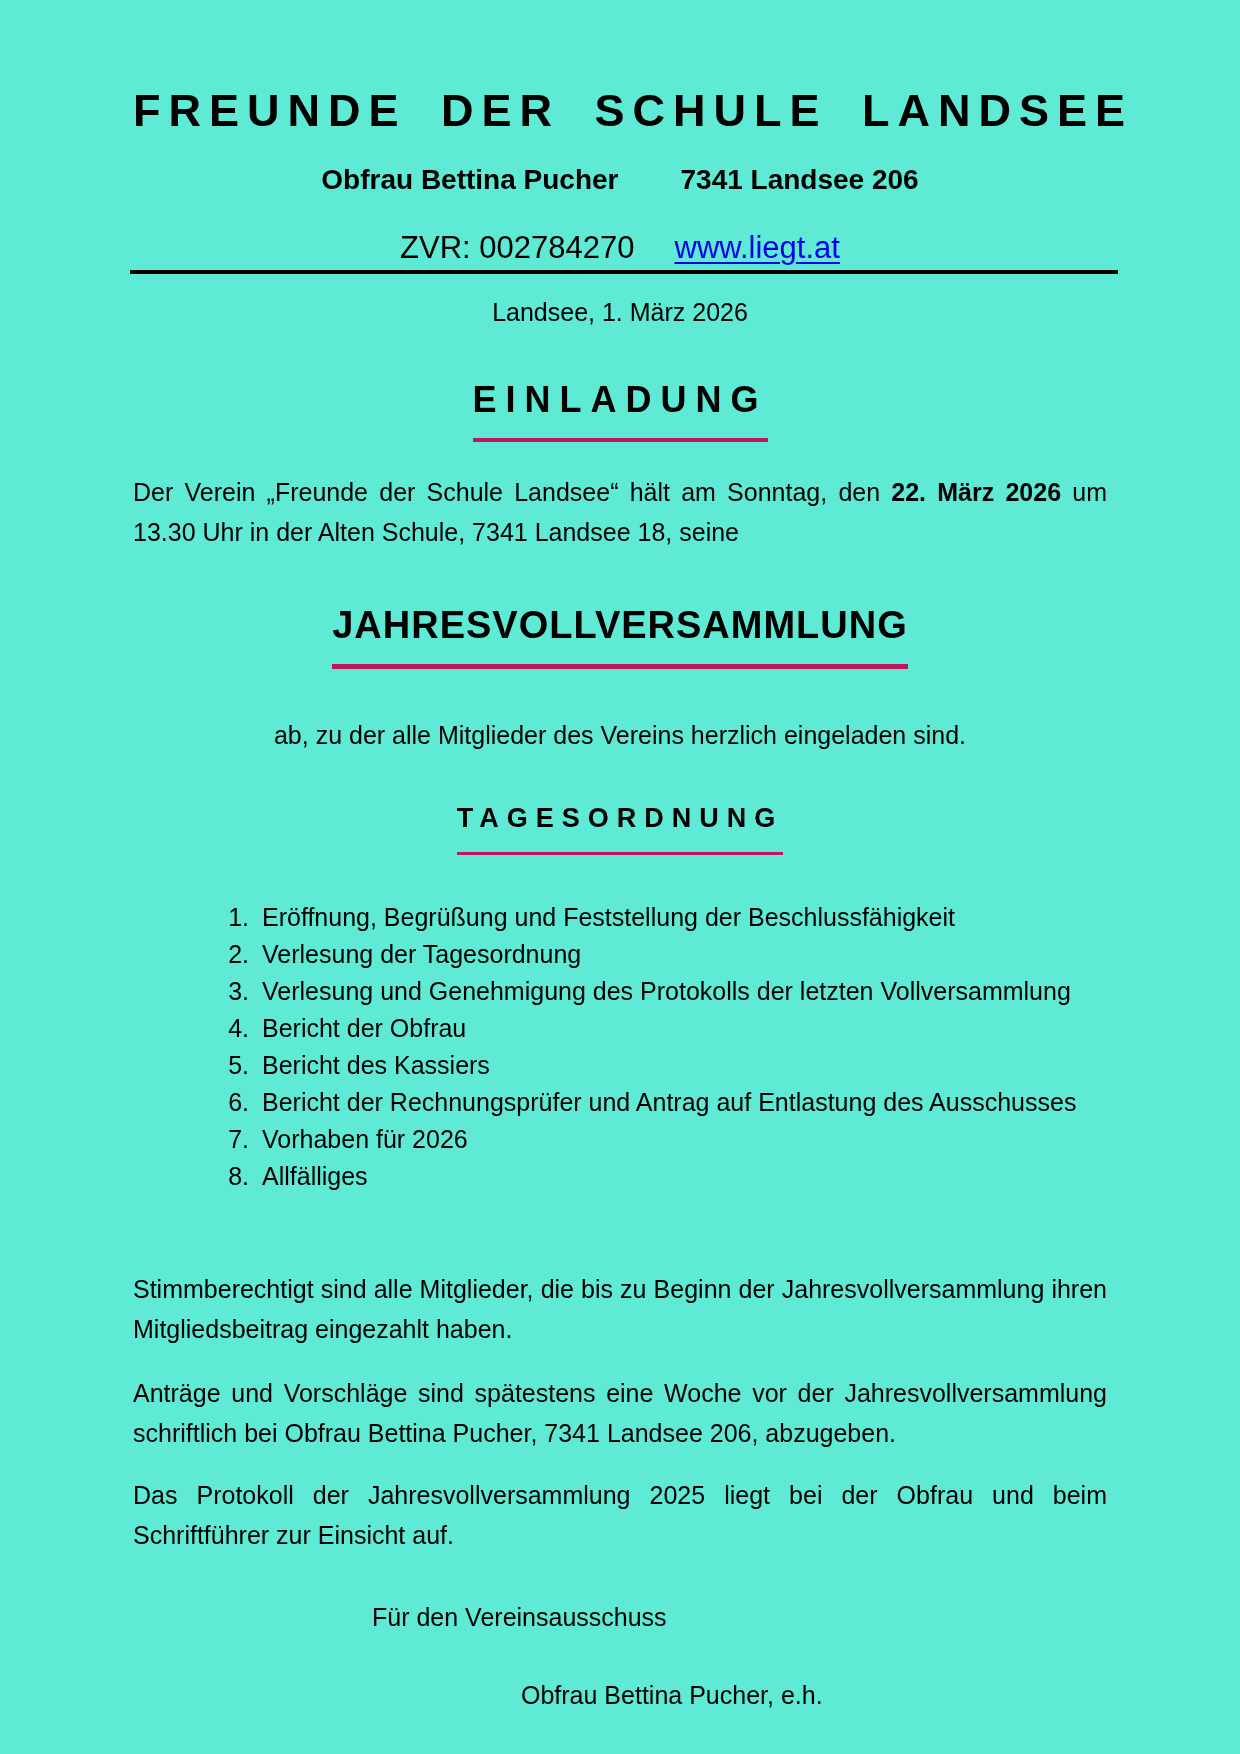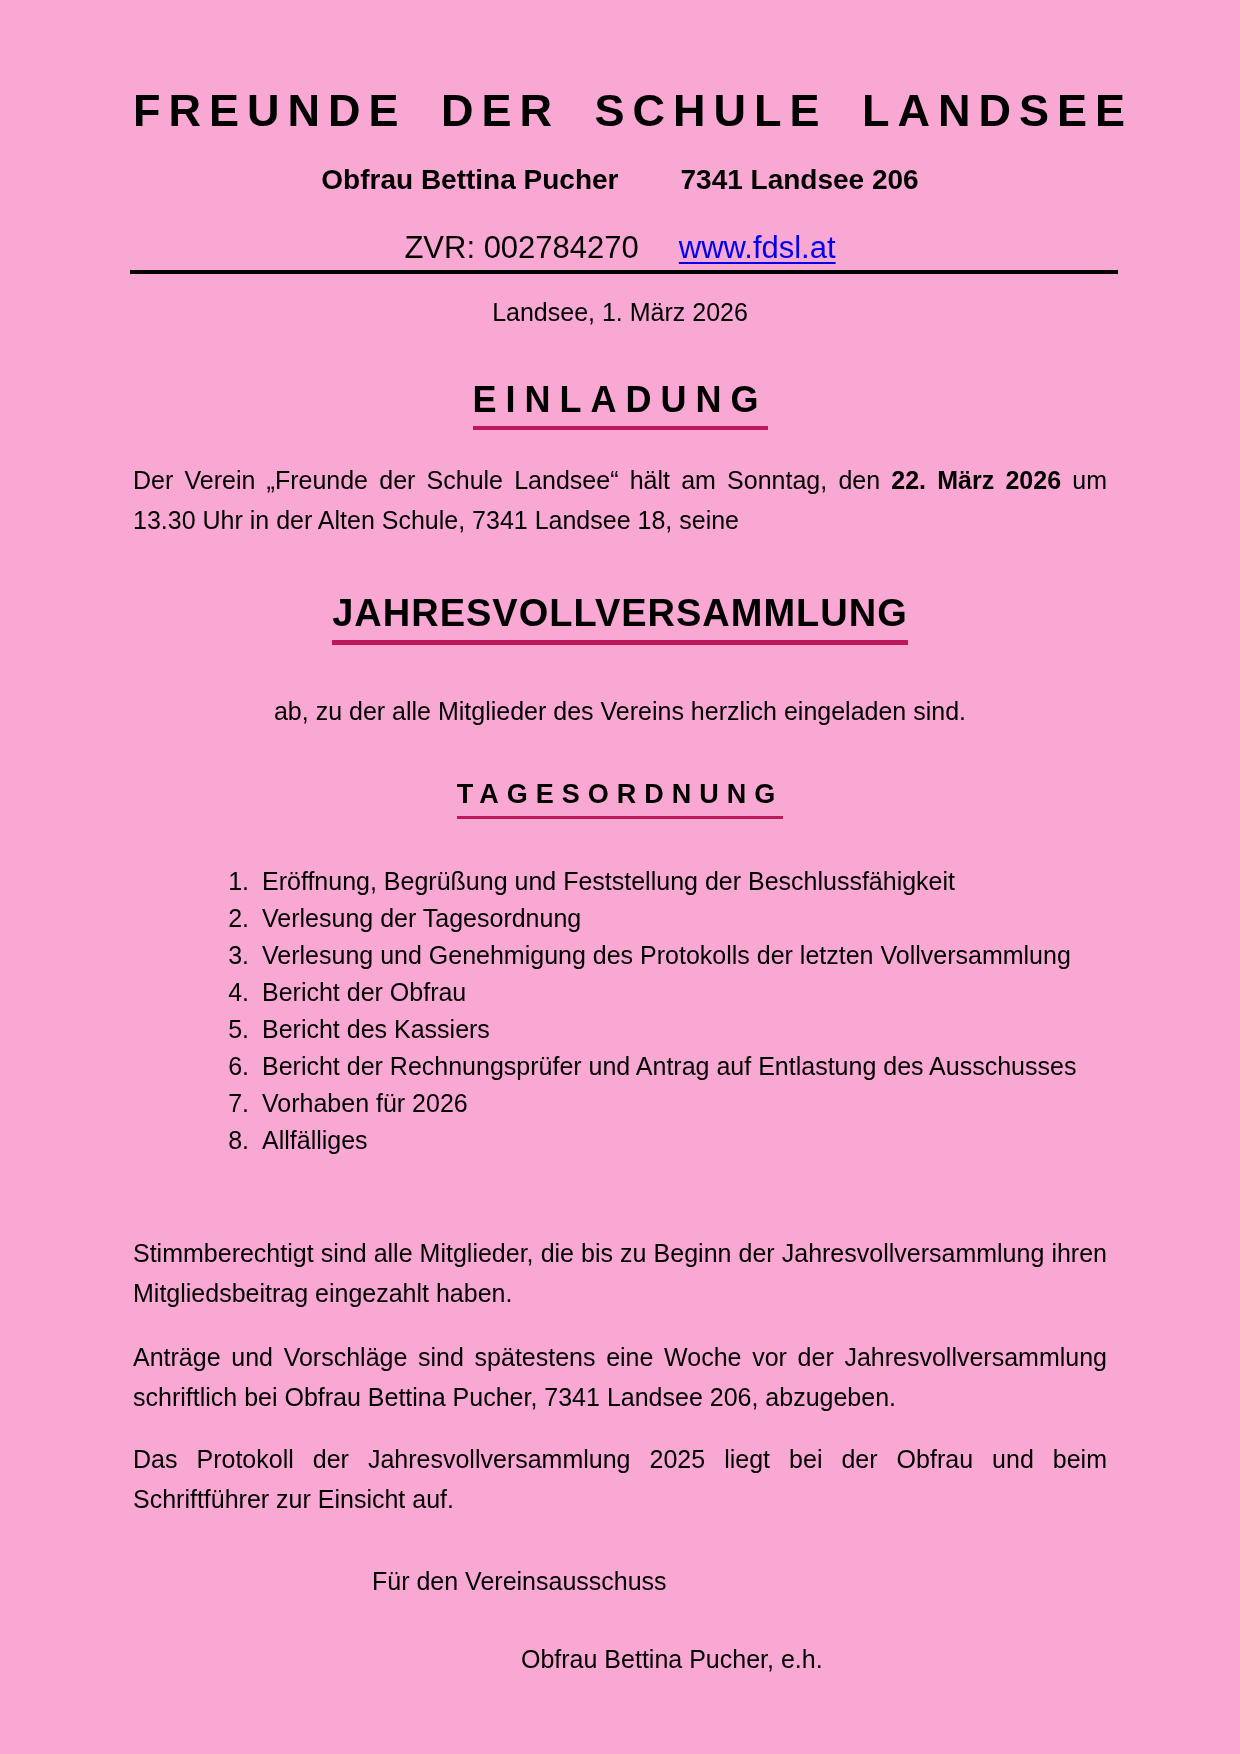--- a/index.html
+++ b/index.html
@@ -6,21 +6,21 @@
     margin: 0;
     padding: 0;
     background: #ffffff;
   }
   .page {
     position: relative;
     width: 1240px;
     min-height: 1754px;
     box-sizing: border-box;
     padding: 0 133px;
-    background: #f9a8d4;
+    background: #5eead4;
     color: #000000;
     font-family: "Liberation Sans", sans-serif;
     overflow: hidden;
   }
 
   
   .org-title {
     margin: 88px 0 0 0;
     text-align: center;
     font-size: 45px;
@@ -83,21 +83,21 @@
   }
   .h-versammlung .underlined { letter-spacing: 1px; border-bottom-width: 5px; }
   .h-tagesordnung {
     margin: 48px 0 0 0;
     font-size: 27px;
     font-weight: bold;
   }
   .h-tagesordnung .underlined { letter-spacing: 8px; border-bottom-width: 3px; }
   .underlined {
     display: inline-block;
-    padding-bottom: 8px;
+    padding-bottom: 20px;
     border-bottom: 1px solid #be185d;
     line-height: 1;
   }
 
   
   .body-text {
     font-size: 25px;
     line-height: 40px;
     text-align: justify;
     margin: 0;
@@ -141,21 +141,21 @@
   <header>
     <h1 class="org-title">FREUNDE DER SCHULE LANDSEE</h1>
 
     <div class="head-row contact">
       <span>Obfrau Bettina Pucher</span>
       <span>7341 Landsee 206</span>
     </div>
 
     <div class="head-row registry">
       <span>ZVR: 002784270</span>
-      <a class="site-link" href="#">www.fdsl.at</a>
+      <a class="site-link" href="#">www.liegt.at</a>
     </div>
 
     <hr class="head-rule">
   </header>
 
   <div class="dateline">Landsee, 1. März 2026</div>
 
   <h2 class="center h-einladung">
     <span class="underlined">EINLADUNG</span>
   </h2>

